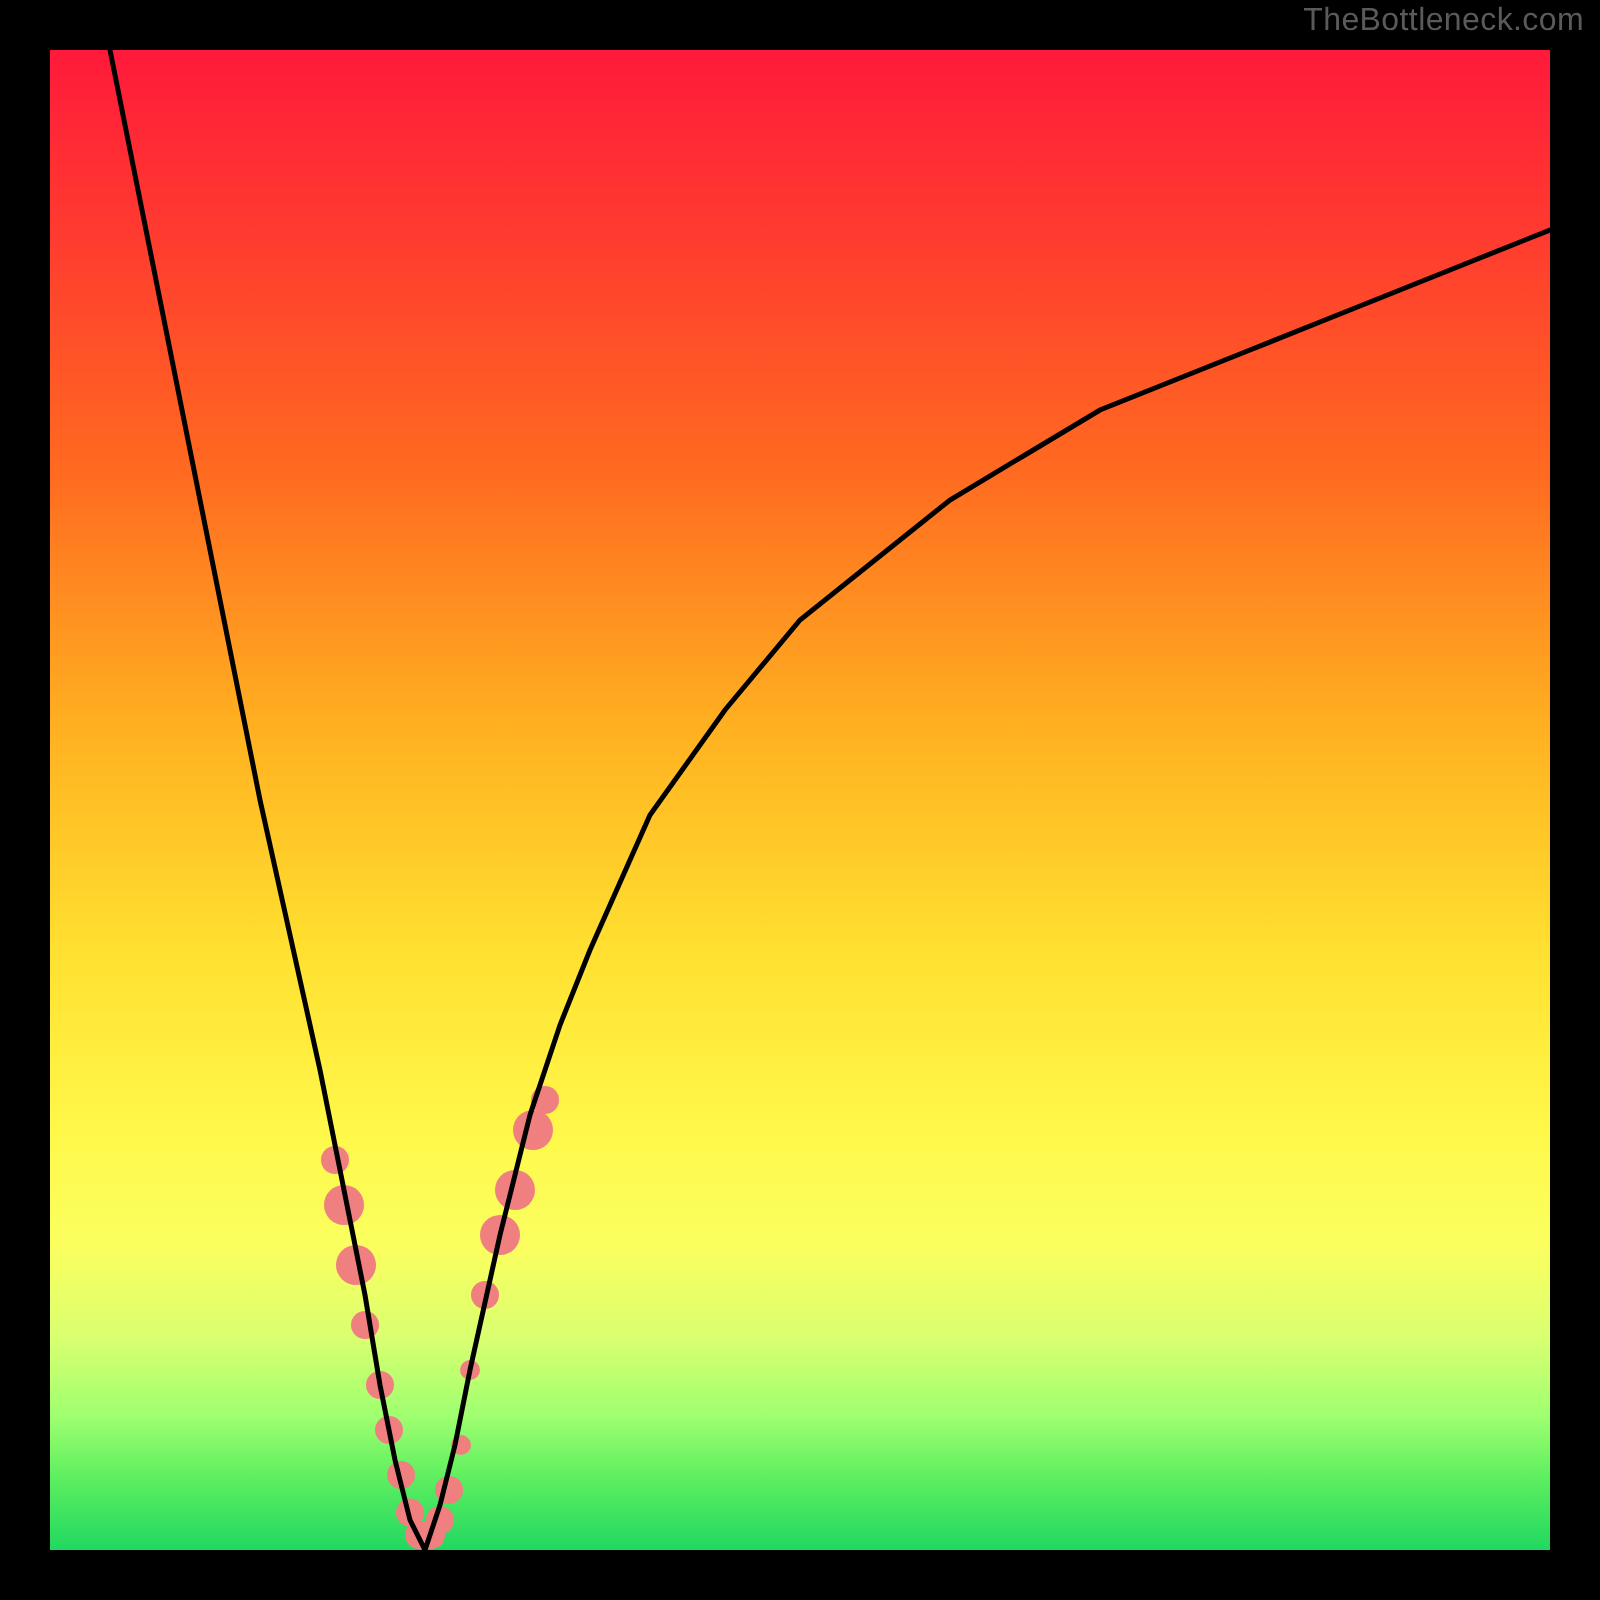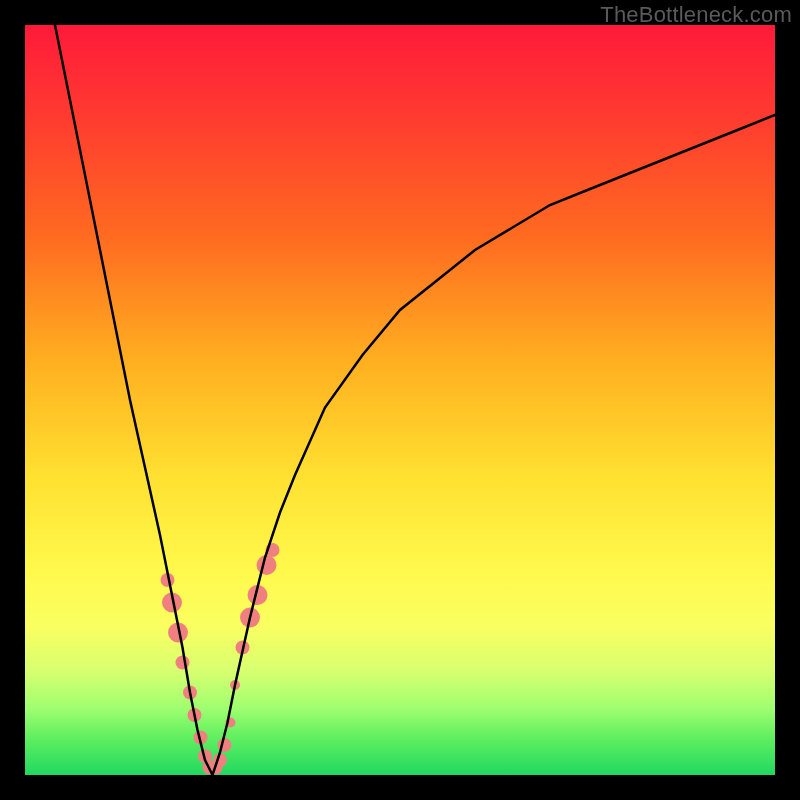--- a/index.html
+++ b/index.html
@@ -41,21 +41,21 @@
     left: 0;
     top: 0;
     width: 750px;
     height: 750px;
   }
   .watermark {
     position: absolute;
     top: 2px;
     right: 8px;
     color: #5a5a5a;
-    font-size: 22px;
+    font-size: 16px;
     letter-spacing: 0.2px;
     font-weight: 500;
   }
 </style>
 </head>
 <body>
 
 <div class="outer">
   <div class="plot-area">
     <svg viewBox="0 0 750 750">

